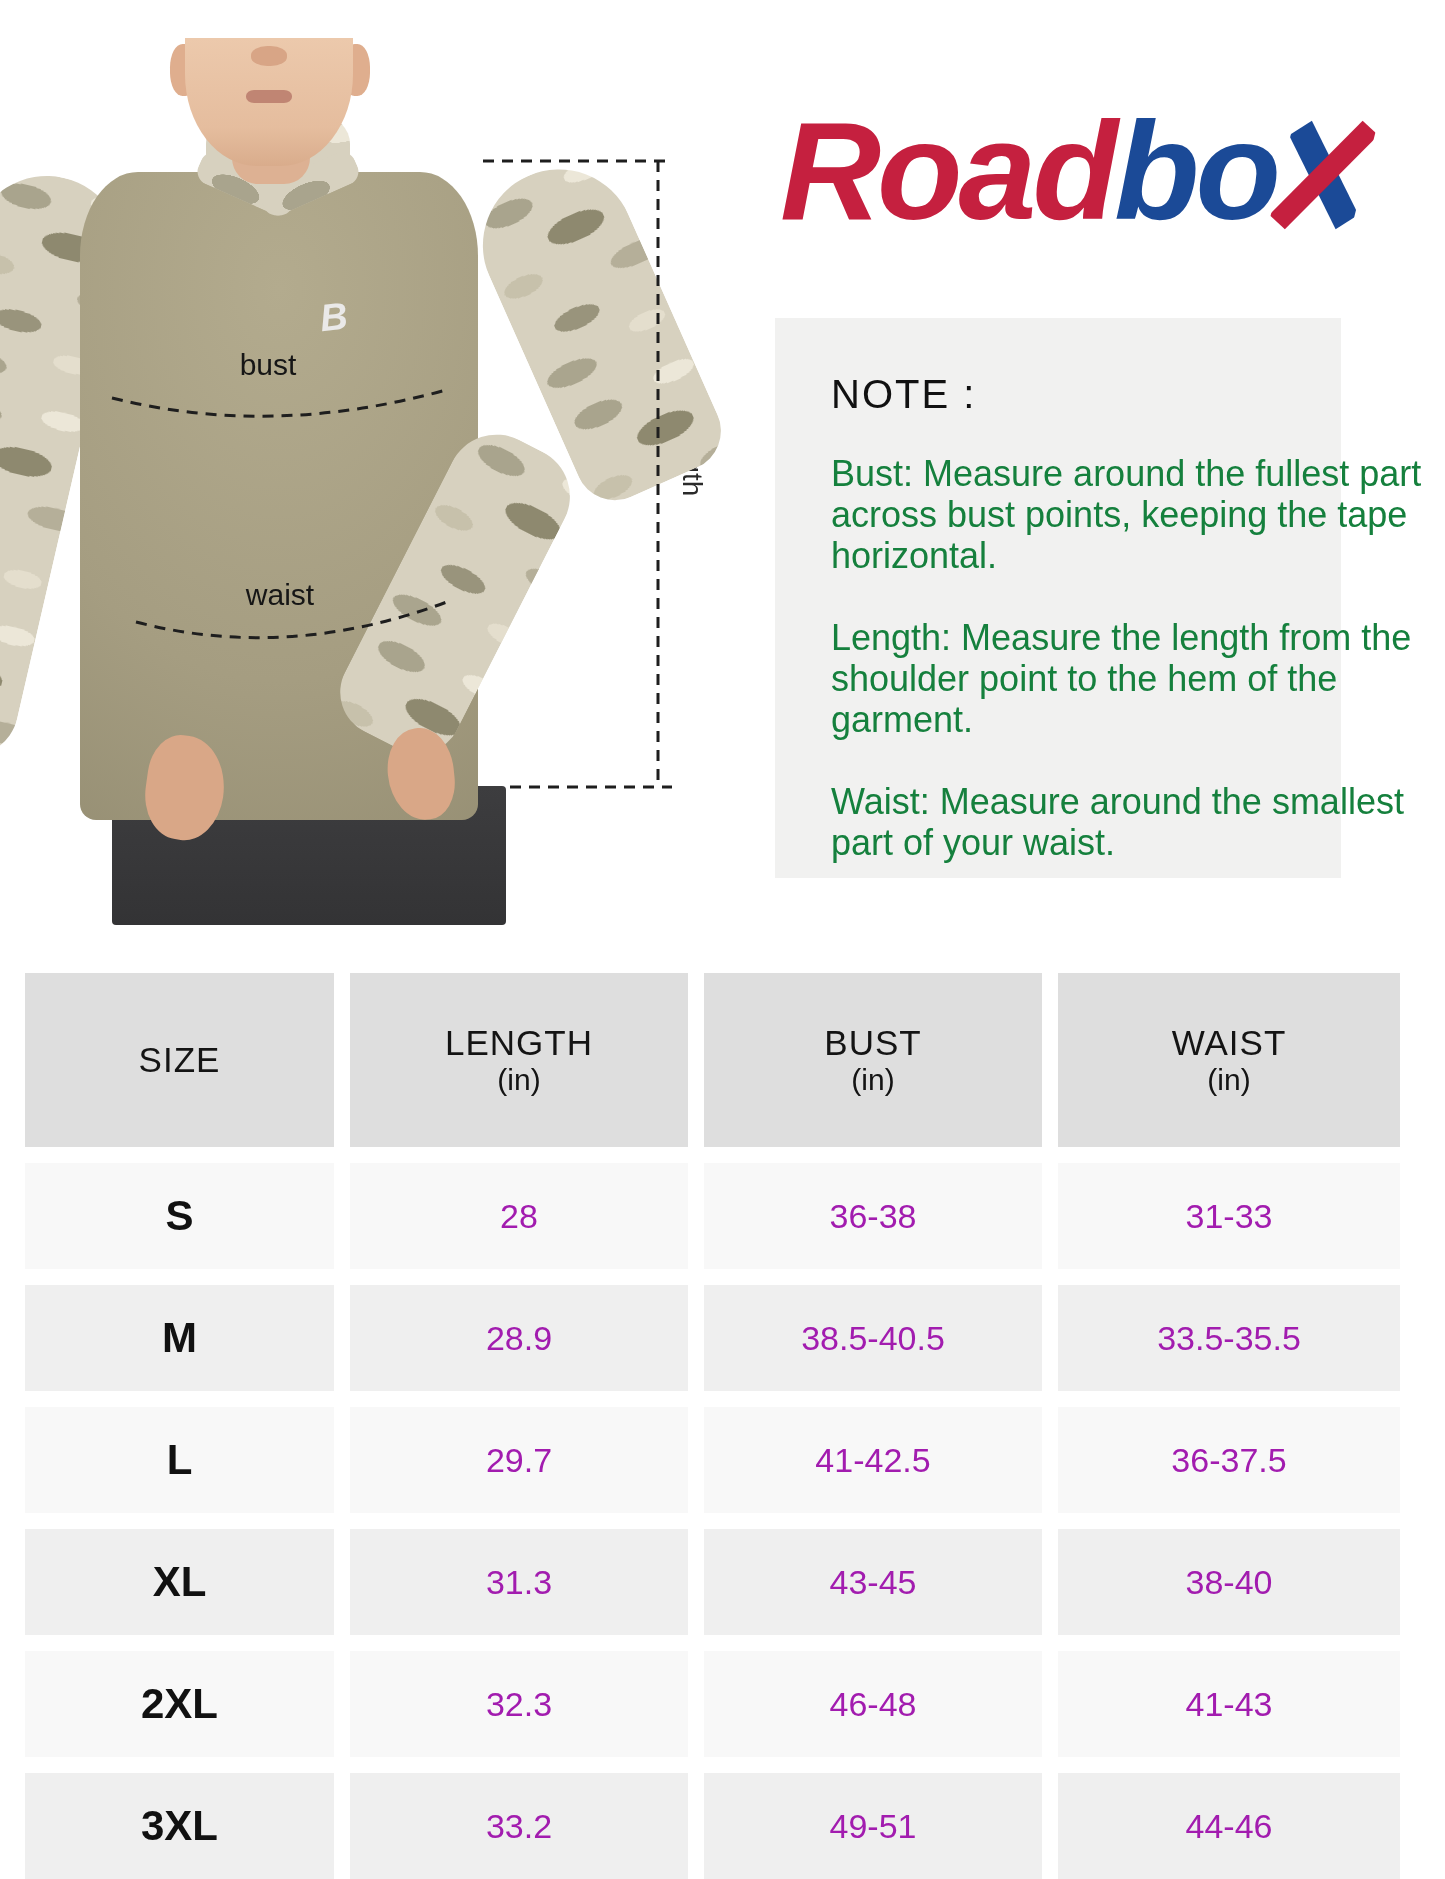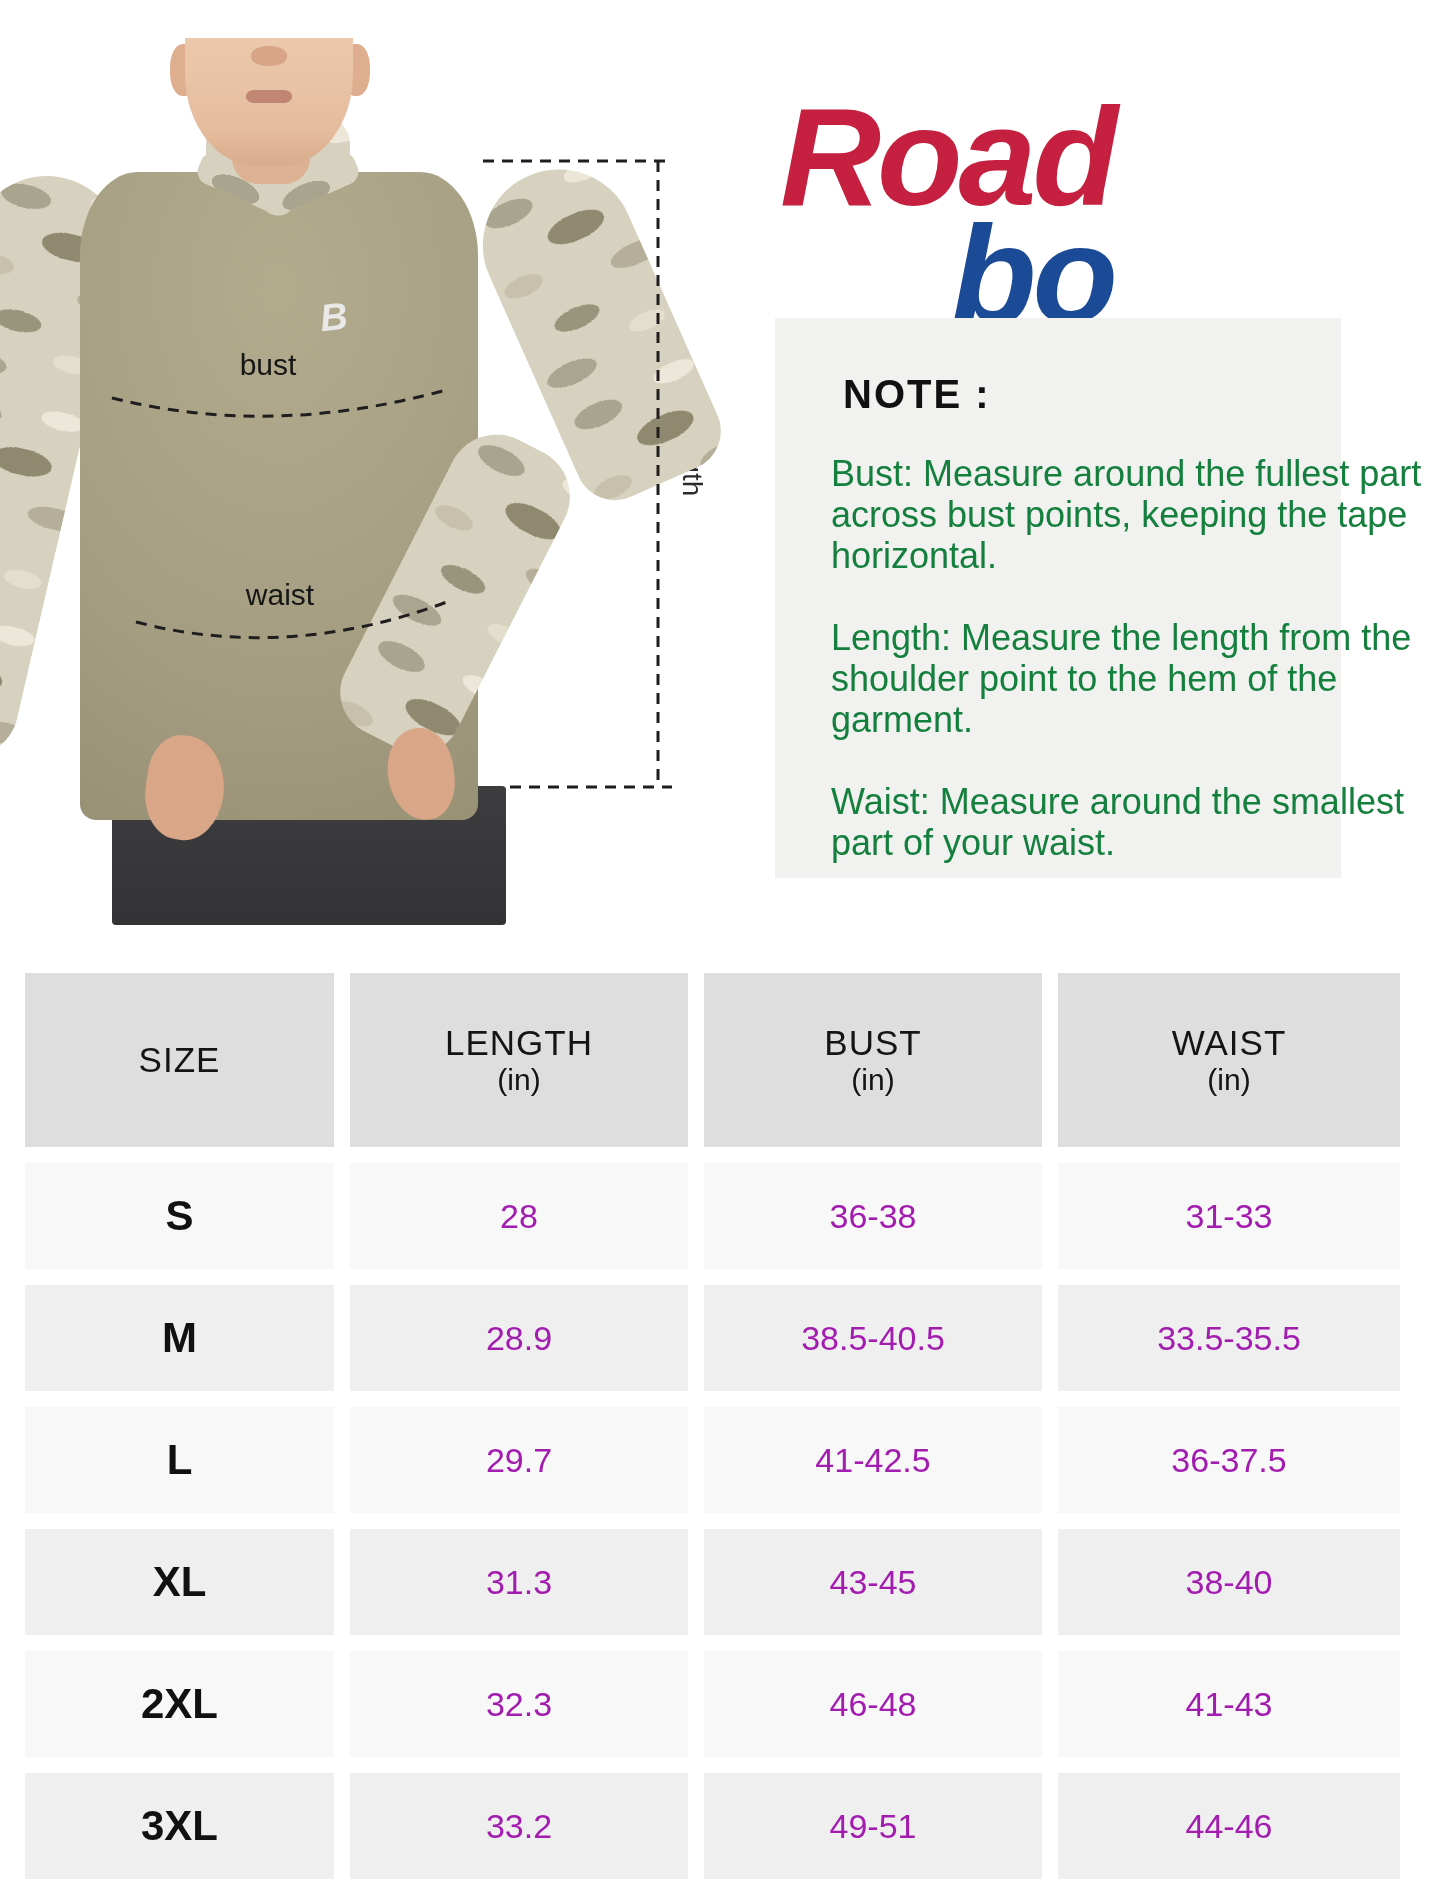--- a/index.html
+++ b/index.html
@@ -55,28 +55,28 @@
   .measure-svg{left:0;top:0;z-index:8;pointer-events:none;}
   .measure-svg path{fill:none;stroke:#1e1e1e;stroke-width:3;stroke-dasharray:11 8;}
 
   .meas-label{z-index:9;font-size:30px;color:#161616;text-align:center;}
   .bust-label{left:198px;top:348px;width:140px;}
   .waist-label{left:210px;top:578px;width:140px;}
   .length-label{left:676px;top:420px;height:170px;writing-mode:vertical-rl;font-size:28px;color:#2a2a2a;}
 
   
   .logo{left:780px;top:98px;height:132px;display:flex;align-items:flex-end;
-        font:italic bold 140px "Liberation Sans",sans-serif;line-height:118px;letter-spacing:-4px;z-index:9;flex-direction:column;}
+        font:italic bold 140px "Liberation Sans",sans-serif;line-height:118px;letter-spacing:-4px;z-index:9;}
   .logo .red{color:#C5203F;} .logo .blue{color:#1B4A97;}
   .logo-x{width:84px;height:112px;margin-left:4px;transform:skewX(-14deg);}
 
   
   .note{left:775px;top:318px;width:566px;height:560px;background:#f1f1f0;
         padding:54px 18px 0 56px;box-sizing:border-box;z-index:9;}
-  .note-title{font-size:40px;font-weight:bold;letter-spacing:2px;color:#111;margin:0 0 36px 12px;}
+  .note-title{font-size:40px;font-weight:normal;letter-spacing:2px;color:#111;margin:0 0 36px 0;}
   .note-para{margin:0 0 41px 0;}
   .note-line{font-size:36px;line-height:41px;color:#15803d;white-space:nowrap;}
 
   
   .tbl{left:25px;top:973px;width:1390px;display:grid;z-index:9;
        grid-template-columns:309px 338px 338px 342px;
        grid-template-rows:174px repeat(6,106px);
        column-gap:21px;row-gap:10px;gap:16px;}
   .th{background:#dedede;display:flex;flex-direction:column;align-items:center;justify-content:center;}
   .th-label{font-size:35px;color:#141414;letter-spacing:1px;}

